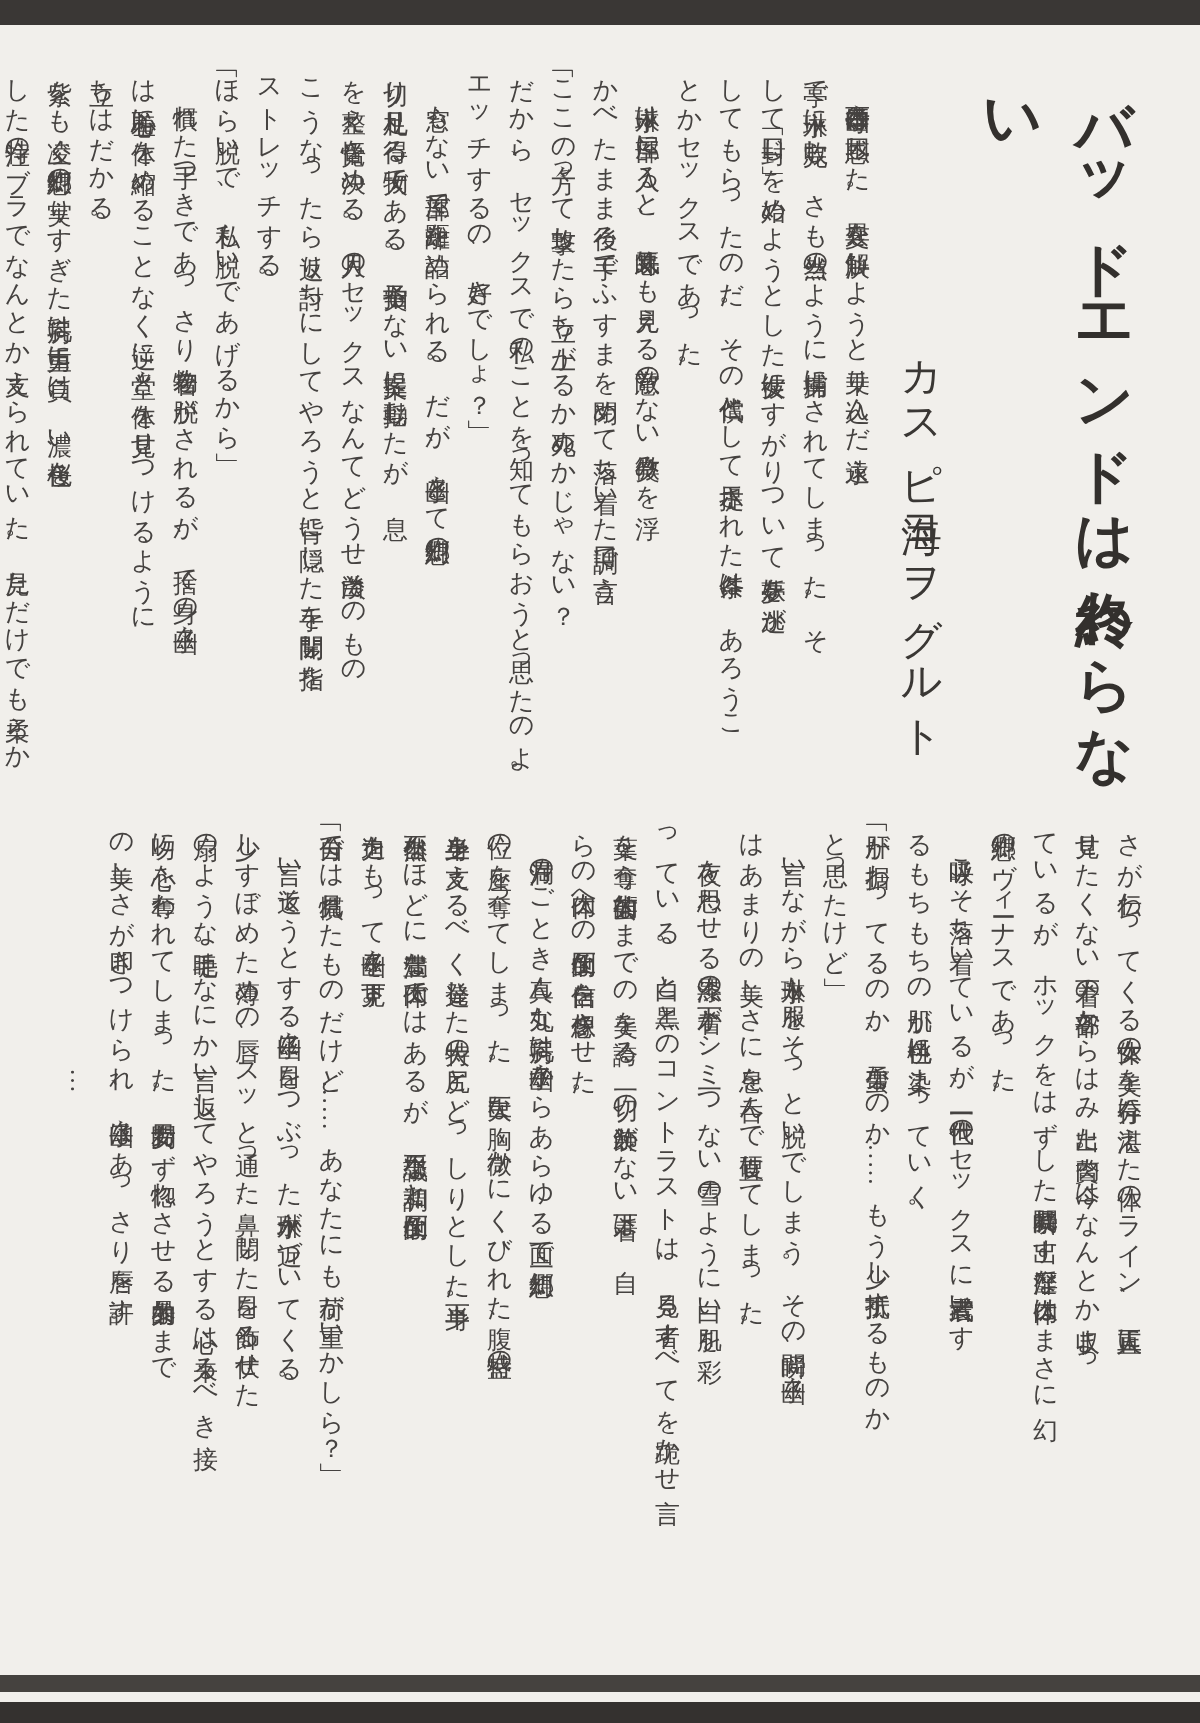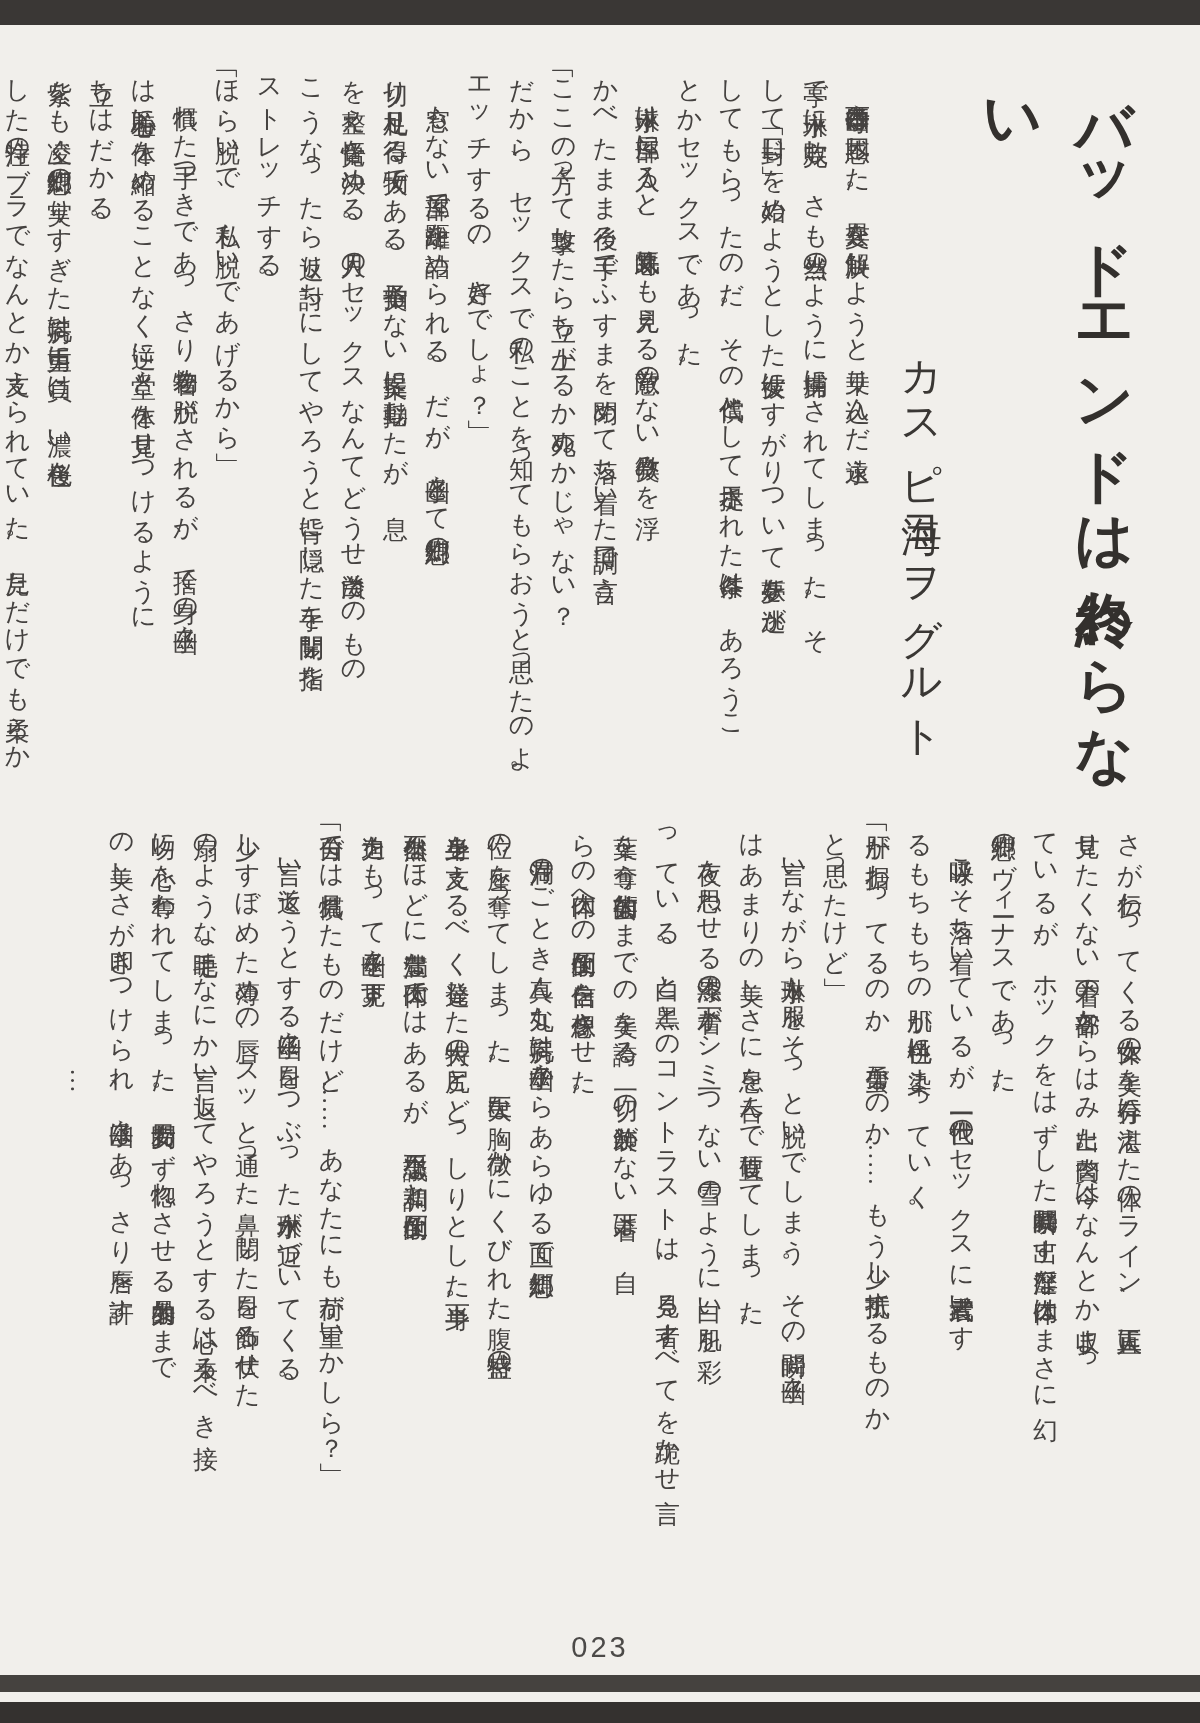--- a/index.html
+++ b/index.html
@@ -100,18 +100,17 @@
       <div class="col">迫力をもって幽々子を見下す。</div>
       <div class="col">「自分では見慣れたものだけど……あなたにも荷が重いかしら？」</div>
       <div class="col" style="padding-top: 25.2px;">言い返そうとする幽々子に目をつぶった永琳が近づいてくる。</div>
       <div class="col">少しすぼめた薄めの唇、スッと通った鼻、閉じた目を飾る伏せた</div>
       <div class="col">扇のような睫毛。なにか言い返してやろうとする心は来るべき接</div>
       <div class="col">吻に心を奪われてしまった。男女問わず惚れさせる暴力的なまで</div>
       <div class="col">の美しさが叩きつけられ、幽々子はあっさり唇を許す。</div>
       <div class="col" style="padding-top: 252px;">…</div>
     </div>
 
-  <div class="page-num">023</div>
 
   <div class="bar bar-bot1"></div>
   <div class="bar bar-bot2"></div>
 
 </div>
 
 </body></html>

